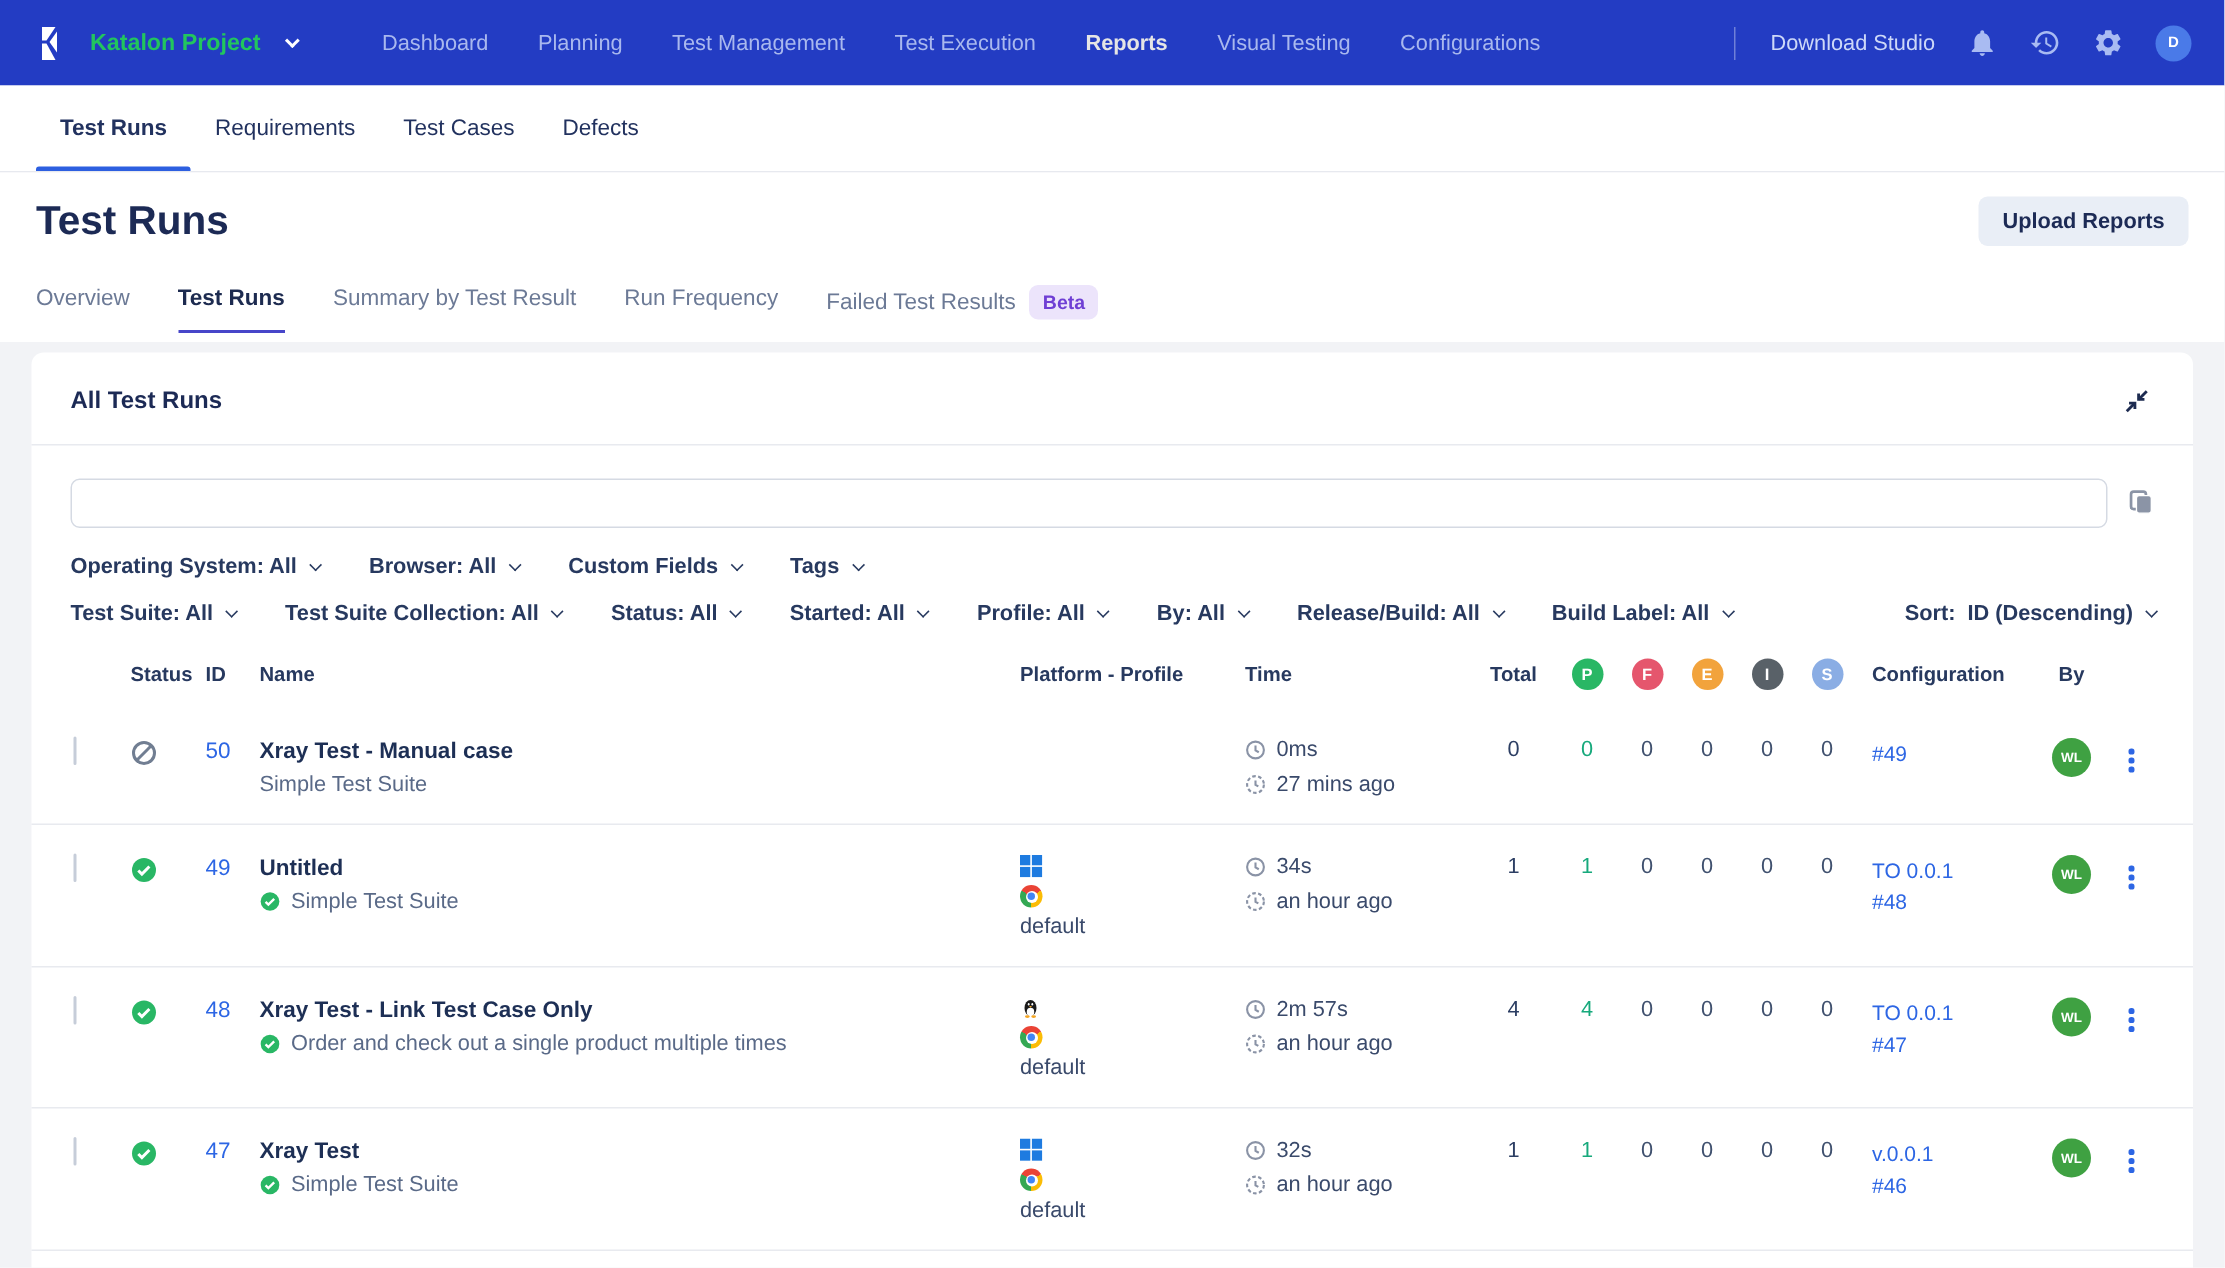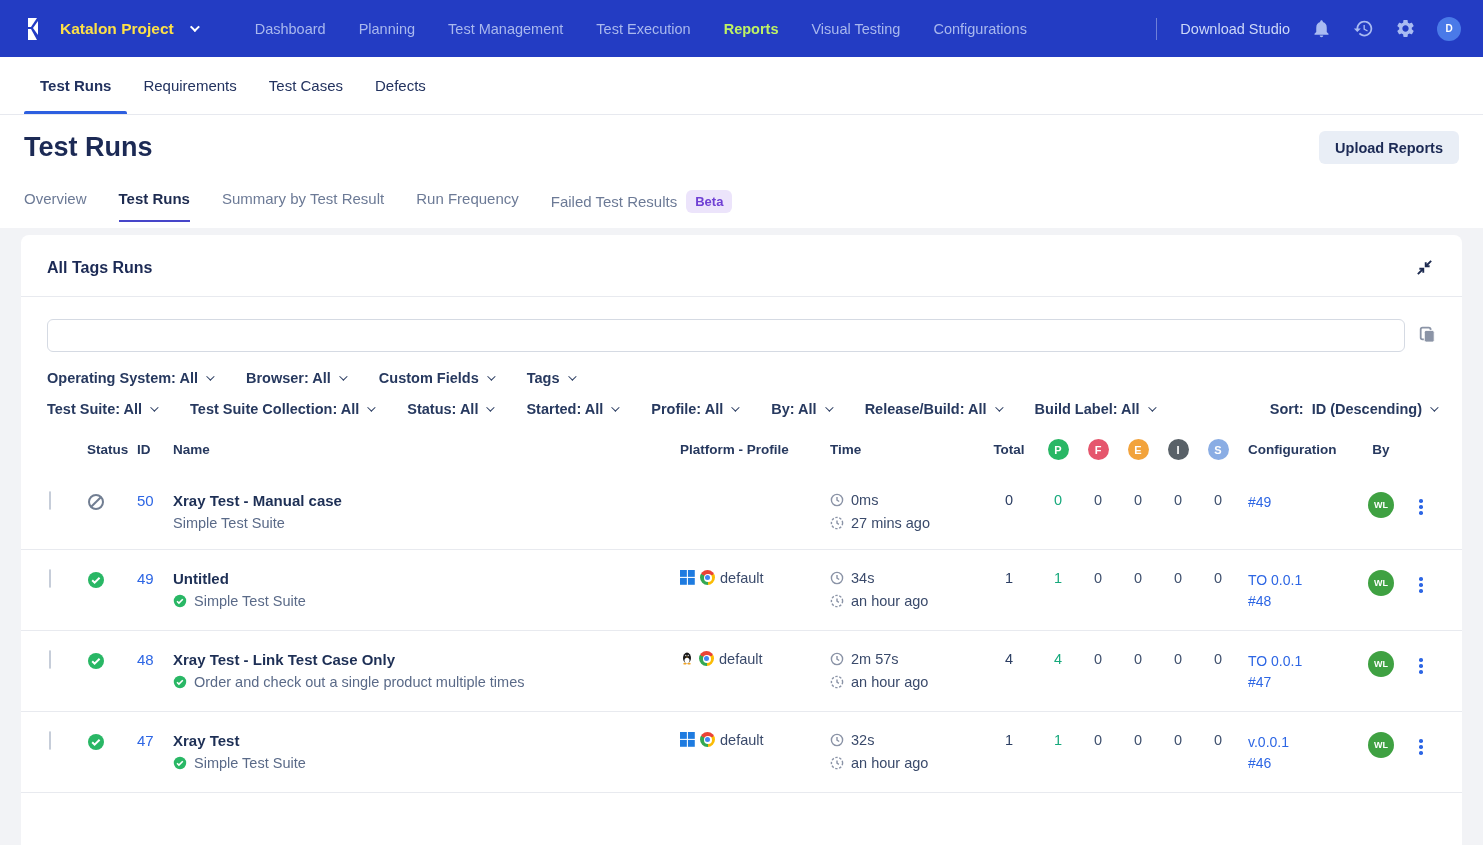--- a/index.html
+++ b/index.html
@@ -3,27 +3,27 @@
 <meta charset="utf-8">
 <style>
   * { margin:0; padding:0; box-sizing:border-box; }
   html,body { width:1483px; height:845px; overflow:hidden; background:#f2f3f6;
     font-family:"Liberation Sans", sans-serif; color:#21315c; }
 
   
   .navbar { height:57px; background:#233cc3; display:flex; align-items:center; padding:0 22px; }
   .nav-left { display:flex; align-items:center; gap:10px; }
   .logo { width:26px; height:26px; display:block; }
-  .project-name { color:#fde047; font-size:15.5px; font-weight:700; margin-left:2px; }
+  .project-name { color:#22c55e; font-size:15.5px; font-weight:700; margin-left:2px; }
   .chev { display:inline-block; width:7px; height:7px; border-right:2px solid currentColor;
     border-bottom:2px solid currentColor; transform:rotate(45deg) translateY(-2px); }
   .nav-left .chev { color:#fff; margin-left:6px; }
   .nav-links { display:flex; align-items:center; gap:33px; margin-left:58px; }
   .nav-links a { color:#a9b8ee; font-size:14.5px; text-decoration:none; cursor:pointer; }
-  .nav-links a.active { color:#bef264; font-weight:700; }
+  .nav-links a.active { color:#e5e5e5; font-weight:700; }
   .nav-right { margin-left:auto; display:flex; align-items:center; gap:21px; }
   .nav-divider { width:1px; height:22px; background:rgba(255,255,255,.35); margin-right:2px; }
   .download { color:#cdd8f8; font-size:14.5px; text-decoration:none; cursor:pointer; }
   .nav-ic { width:21px; height:21px; fill:#a9bbf2; cursor:pointer; display:block; }
   .avatar-d { width:24px; height:24px; border-radius:50%; background:#4a7ae8; color:#fff;
     font-size:10px; font-weight:700; display:flex; align-items:center; justify-content:center; cursor:pointer; }
 
   
   .module-tabs { background:#fff; border-bottom:1px solid #e7e9ef; display:flex;
     padding-left:24px; height:58px; }
@@ -85,21 +85,21 @@
 
   .row { padding-top:20px; padding-bottom:18px; }
   .row + .row { border-top:1px solid #e8eaef; }
   .row:last-child { border-bottom:1px solid #e8eaef; }
   .checkbox { width:16px; height:16px; border:1.5px solid #c6cdd9; border-radius:4px;
     background:#fff; cursor:pointer; margin-left:2px; margin-top:2px; }
   .status-ic { margin-top:1px; display:block; }
   .id-link { color:#2d66e4; font-size:15px; text-decoration:none; cursor:pointer; }
   .run-name { font-size:15px; font-weight:700; color:#1d2f55; }
   .run-sub { margin-top:6px; font-size:14.5px; color:#5a6a88; display:flex; align-items:center; gap:7px; }
-  .platform-cell { display:flex; flex-direction:row; gap:5px; font-size:14.5px; color:#3a4a6b; }
+  .platform-cell { display:flex; flex-direction:column; gap:5px; font-size:14.5px; color:#3a4a6b; }
   .time-cell { font-size:14.5px; color:#3a4a6b; }
   .time-line { display:flex; align-items:center; gap:7px; }
   .time-line + .time-line { margin-top:7px; }
   .num { font-size:14.5px; color:#3f506e; }
   .num-total { color:#2c3e63; }
   .num-pass { color:#17a97c; }
   .config-cell { font-size:14px; line-height:21px; }
   .config-cell a { color:#2d66e4; text-decoration:none; cursor:pointer; display:block; }
   .wl-avatar { width:26px; height:26px; border-radius:50%; background:#3fa142; color:#fff;
     font-size:9px; font-weight:700; display:flex; align-items:center; justify-content:center;
@@ -172,21 +172,21 @@
     <div class="rtab">
       <span>Failed Test Results</span>
       <span class="beta-badge">Beta</span>
     </div>
   </div>
 </div>
 
 <div class="content">
   <section class="card">
     <div class="card-head">
-      <span class="card-title">All Tags Runs</span>
+      <span class="card-title">All Test Runs</span>
       <button class="collapse-btn">
         <svg width="19" height="19" viewBox="0 0 20 20" fill="none" stroke="#1d2b50" stroke-width="2">
           <path d="M17 3 L11.3 8.7"></path>
             <path d="M11.3 4.6 V8.7 H15.4"></path>
           <path d="M3 17 L8.7 11.3"></path>
             <path d="M8.7 15.4 V11.3 H4.6"></path>
         </svg>
       </button>
     </div>
 

